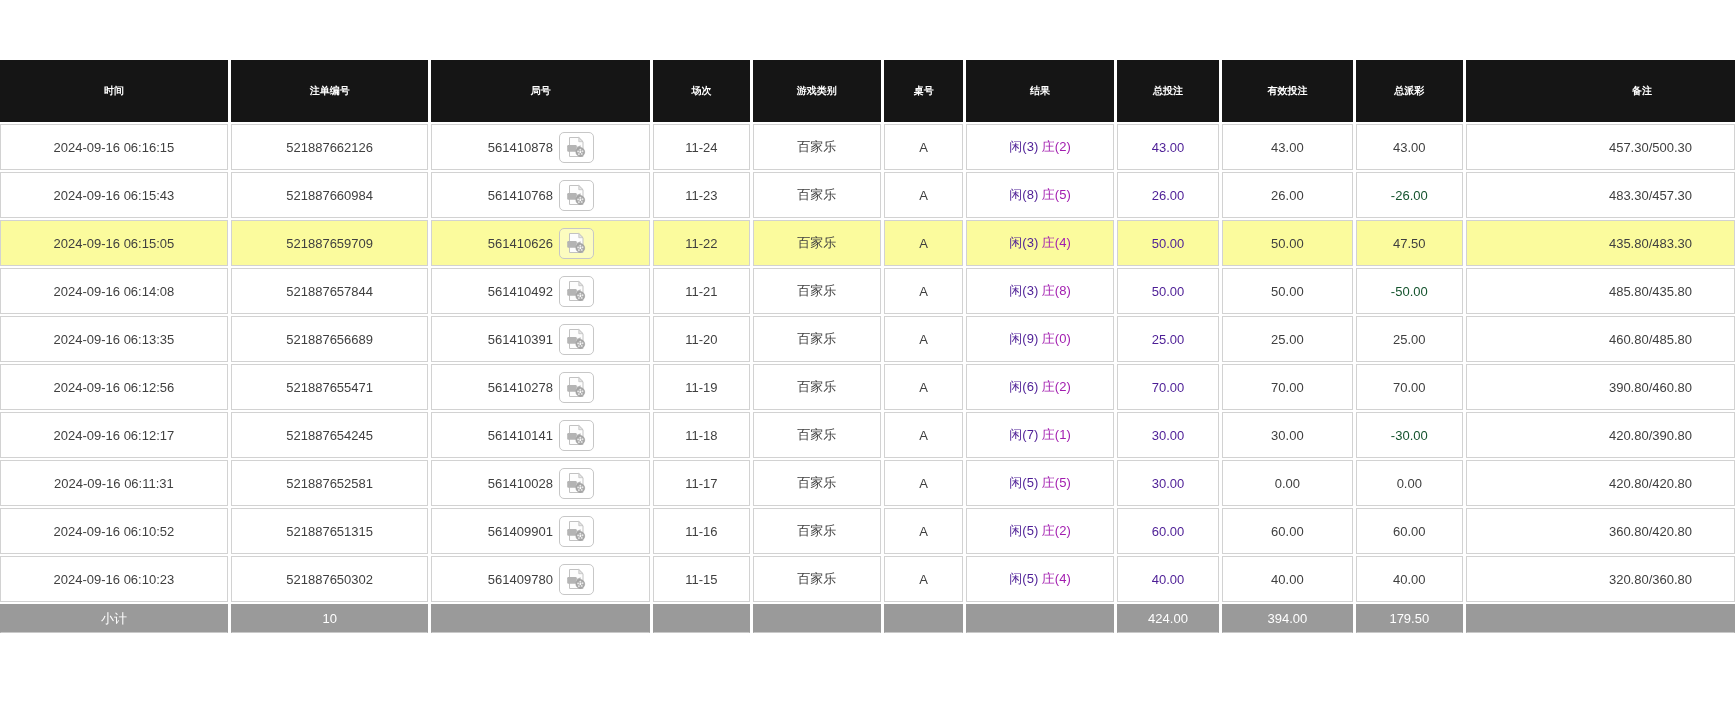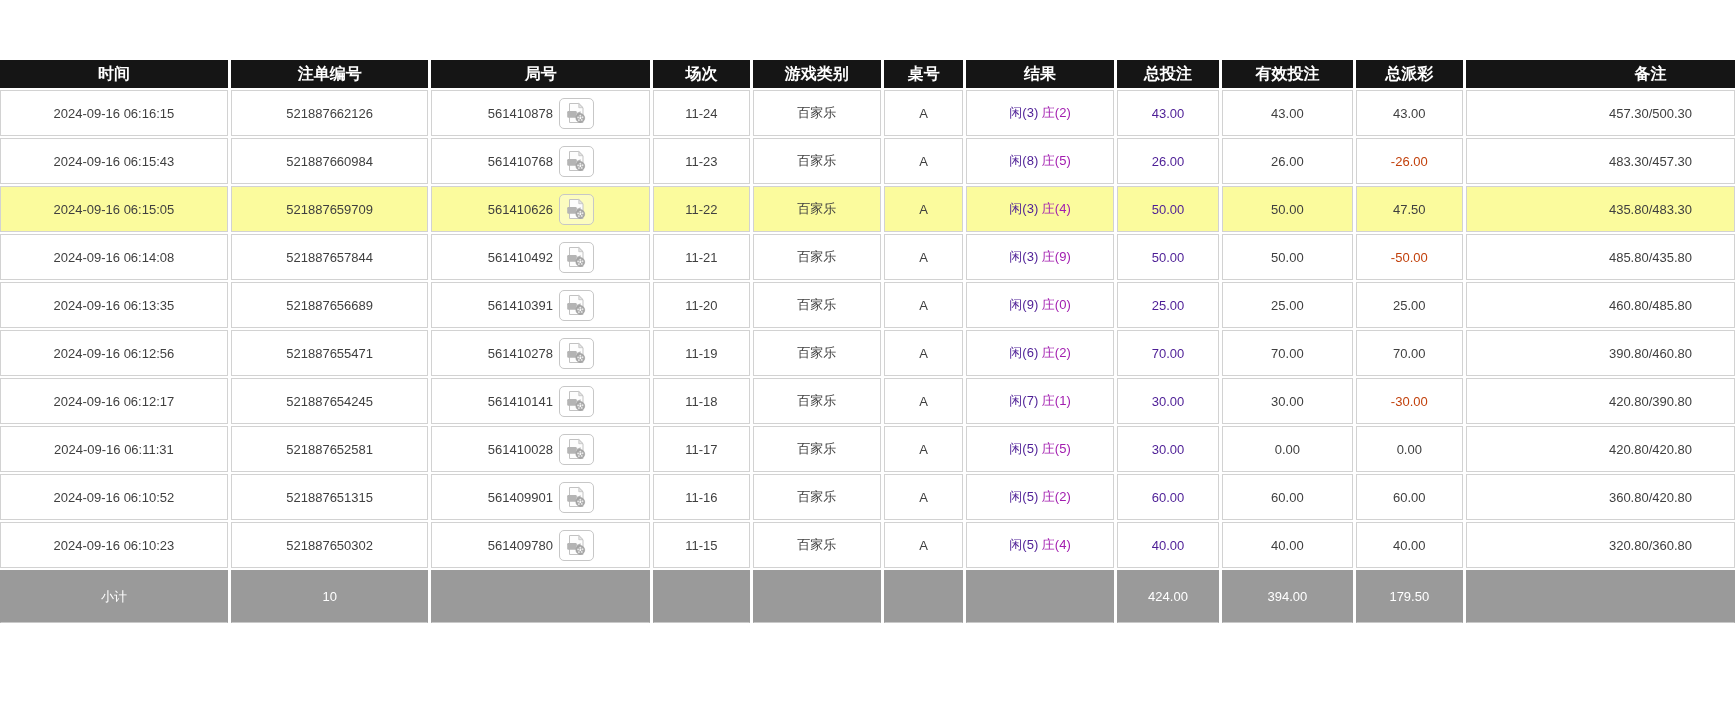--- a/index.html
+++ b/index.html
@@ -10,49 +10,49 @@
   }
   .table-wrap{position:absolute;top:58px;left:-3px;width:1741px;}
   table.records{
     border-collapse:separate;
     border-spacing:3px 2px;
     table-layout:fixed;
     width:1741px;
   }
   th{
     background:#151515;color:#fff;
-    font-size:16px;font-weight:bold;
-    height:28px;padding:0;text-align:center;
+    font-size:10px;font-weight:bold;
+    height:28px;padding:17px;text-align:center;
     white-space:nowrap;overflow:hidden;
   }
   tbody td{
     background:#fff;
     border:1px solid #d2d2d2;
     height:44px;padding:0;
     text-align:center;vertical-align:middle;
     font-size:13px;color:#3f3f3f;
     white-space:nowrap;overflow:hidden;
   }
   tr.highlight td{background:#fbfb9d;margin-left:28px;}
   td .blue, .blue{color:#4c1d95;}
   td .red, .red{color:#a21caf;}
-  td.payout.neg{color:#c2410c;}
+  td.payout.neg{color:#14532d;}
   th.col-remark, td.col-remark{padding-left:100px;}
   .round-wrap{display:inline-flex;align-items:center;gap:6px;}
   .video-btn{
     display:inline-flex;align-items:center;justify-content:center;
     width:35px;height:31px;
     border:1px solid #c7c7c7;border-radius:5px;
     background:rgba(255,255,255,0.35);
     cursor:pointer;padding:0;
   }
   tfoot td{
     background:#9a9a9a;color:#fff;
     border:1px solid #9a9a9a;
-    height:27px;padding:12px;
+    height:27px;padding:0;
     text-align:center;vertical-align:middle;
     font-size:13px;font-weight:normal;
     white-space:nowrap;
   }
   tfoot tr:last-child td{border-bottom:1px solid #c9c9c9;}
 </style>
 </head>
 <body>
 
 <div class="table-wrap">
@@ -220,21 +220,21 @@
             </svg>
           </span>
         </button>
       </span>
     </td>
     <td>11-21</td>
     <td>百家乐</td>
     <td>A</td>
     <td>
       <span class="blue">闲(3)</span>
-      <span class="red">庄(9)</span>
+      <span class="red">庄(8)</span>
     </td>
     <td class="blue">50.00</td>
     <td>50.00</td>
     <td class="payout neg">-50.00</td>
     <td class="col-remark">485.80/435.80</td>
   </tr>
         <tr>
     <td>2024-09-16 06:13:35</td>
     <td>521887656689</td>
     <td>

